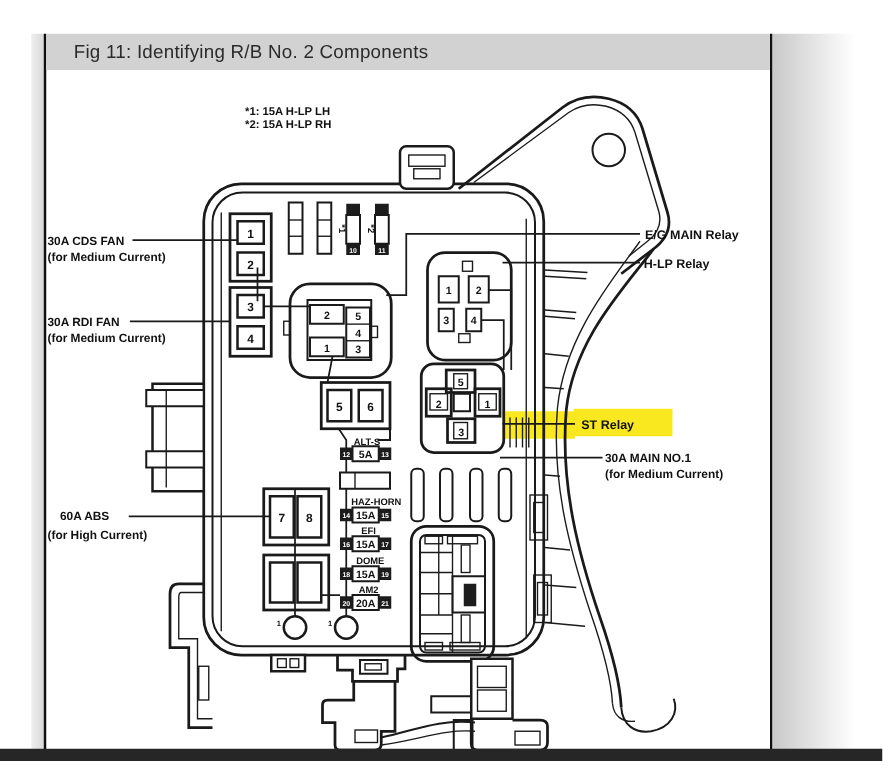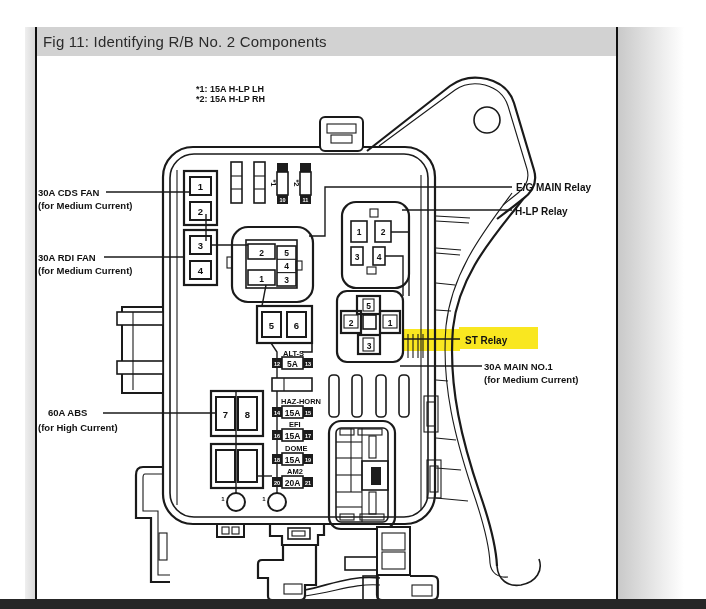--- a/index.html
+++ b/index.html
@@ -3,21 +3,21 @@
 <meta charset="utf-8">
 <style>
   html,body{margin:0;padding:0;}
   body{width:706px;height:609px;background:#fff;font-family:"Liberation Sans",sans-serif;}
   .page{position:relative;width:706px;height:609px;background:#fff;overflow:hidden;}
   .left-strip{position:absolute;left:25px;top:27px;width:10px;height:582px;background:linear-gradient(to right,#efefef,#d9d9d9);z-index:1;}
   .border-v{position:absolute;top:27px;width:2px;height:582px;background:#101010;z-index:1;}
   .bv-left{left:35px;} .bv-right{left:616px;}
   .right-fade{position:absolute;left:618px;top:27px;width:88px;height:582px;background:linear-gradient(to right,#c9c9c9,#ffffff 75%);z-index:1;}
   .header-bar{position:absolute;left:37px;top:27px;width:579px;height:29px;background:#d2d2d2;z-index:2;
-    display:flex;align-items:center;padding-left:6px;box-sizing:border-box;
+    display:flex;align-items:center;padding-left:22px;box-sizing:border-box;
     font-size:15px;color:#2b2b2b;letter-spacing:.2px;}
   .bottom-bar{position:absolute;left:0;top:599px;width:706px;height:10px;background:#262626;z-index:4;}
   svg.diagram{position:absolute;left:0;top:0;z-index:3;}
   
   .s2{fill:none;stroke:#1a1a1a;stroke-width:2.2;}
   .s15{fill:none;stroke:#1a1a1a;stroke-width:1.6;}
   .s1{fill:none;stroke:#1a1a1a;stroke-width:1.1;}
   .sw{fill:#fff;stroke:#1a1a1a;stroke-width:2;}
   .sw15{fill:#fff;stroke:#1a1a1a;stroke-width:1.6;}
   .cap{fill:#1c1c1c;stroke:none;}

